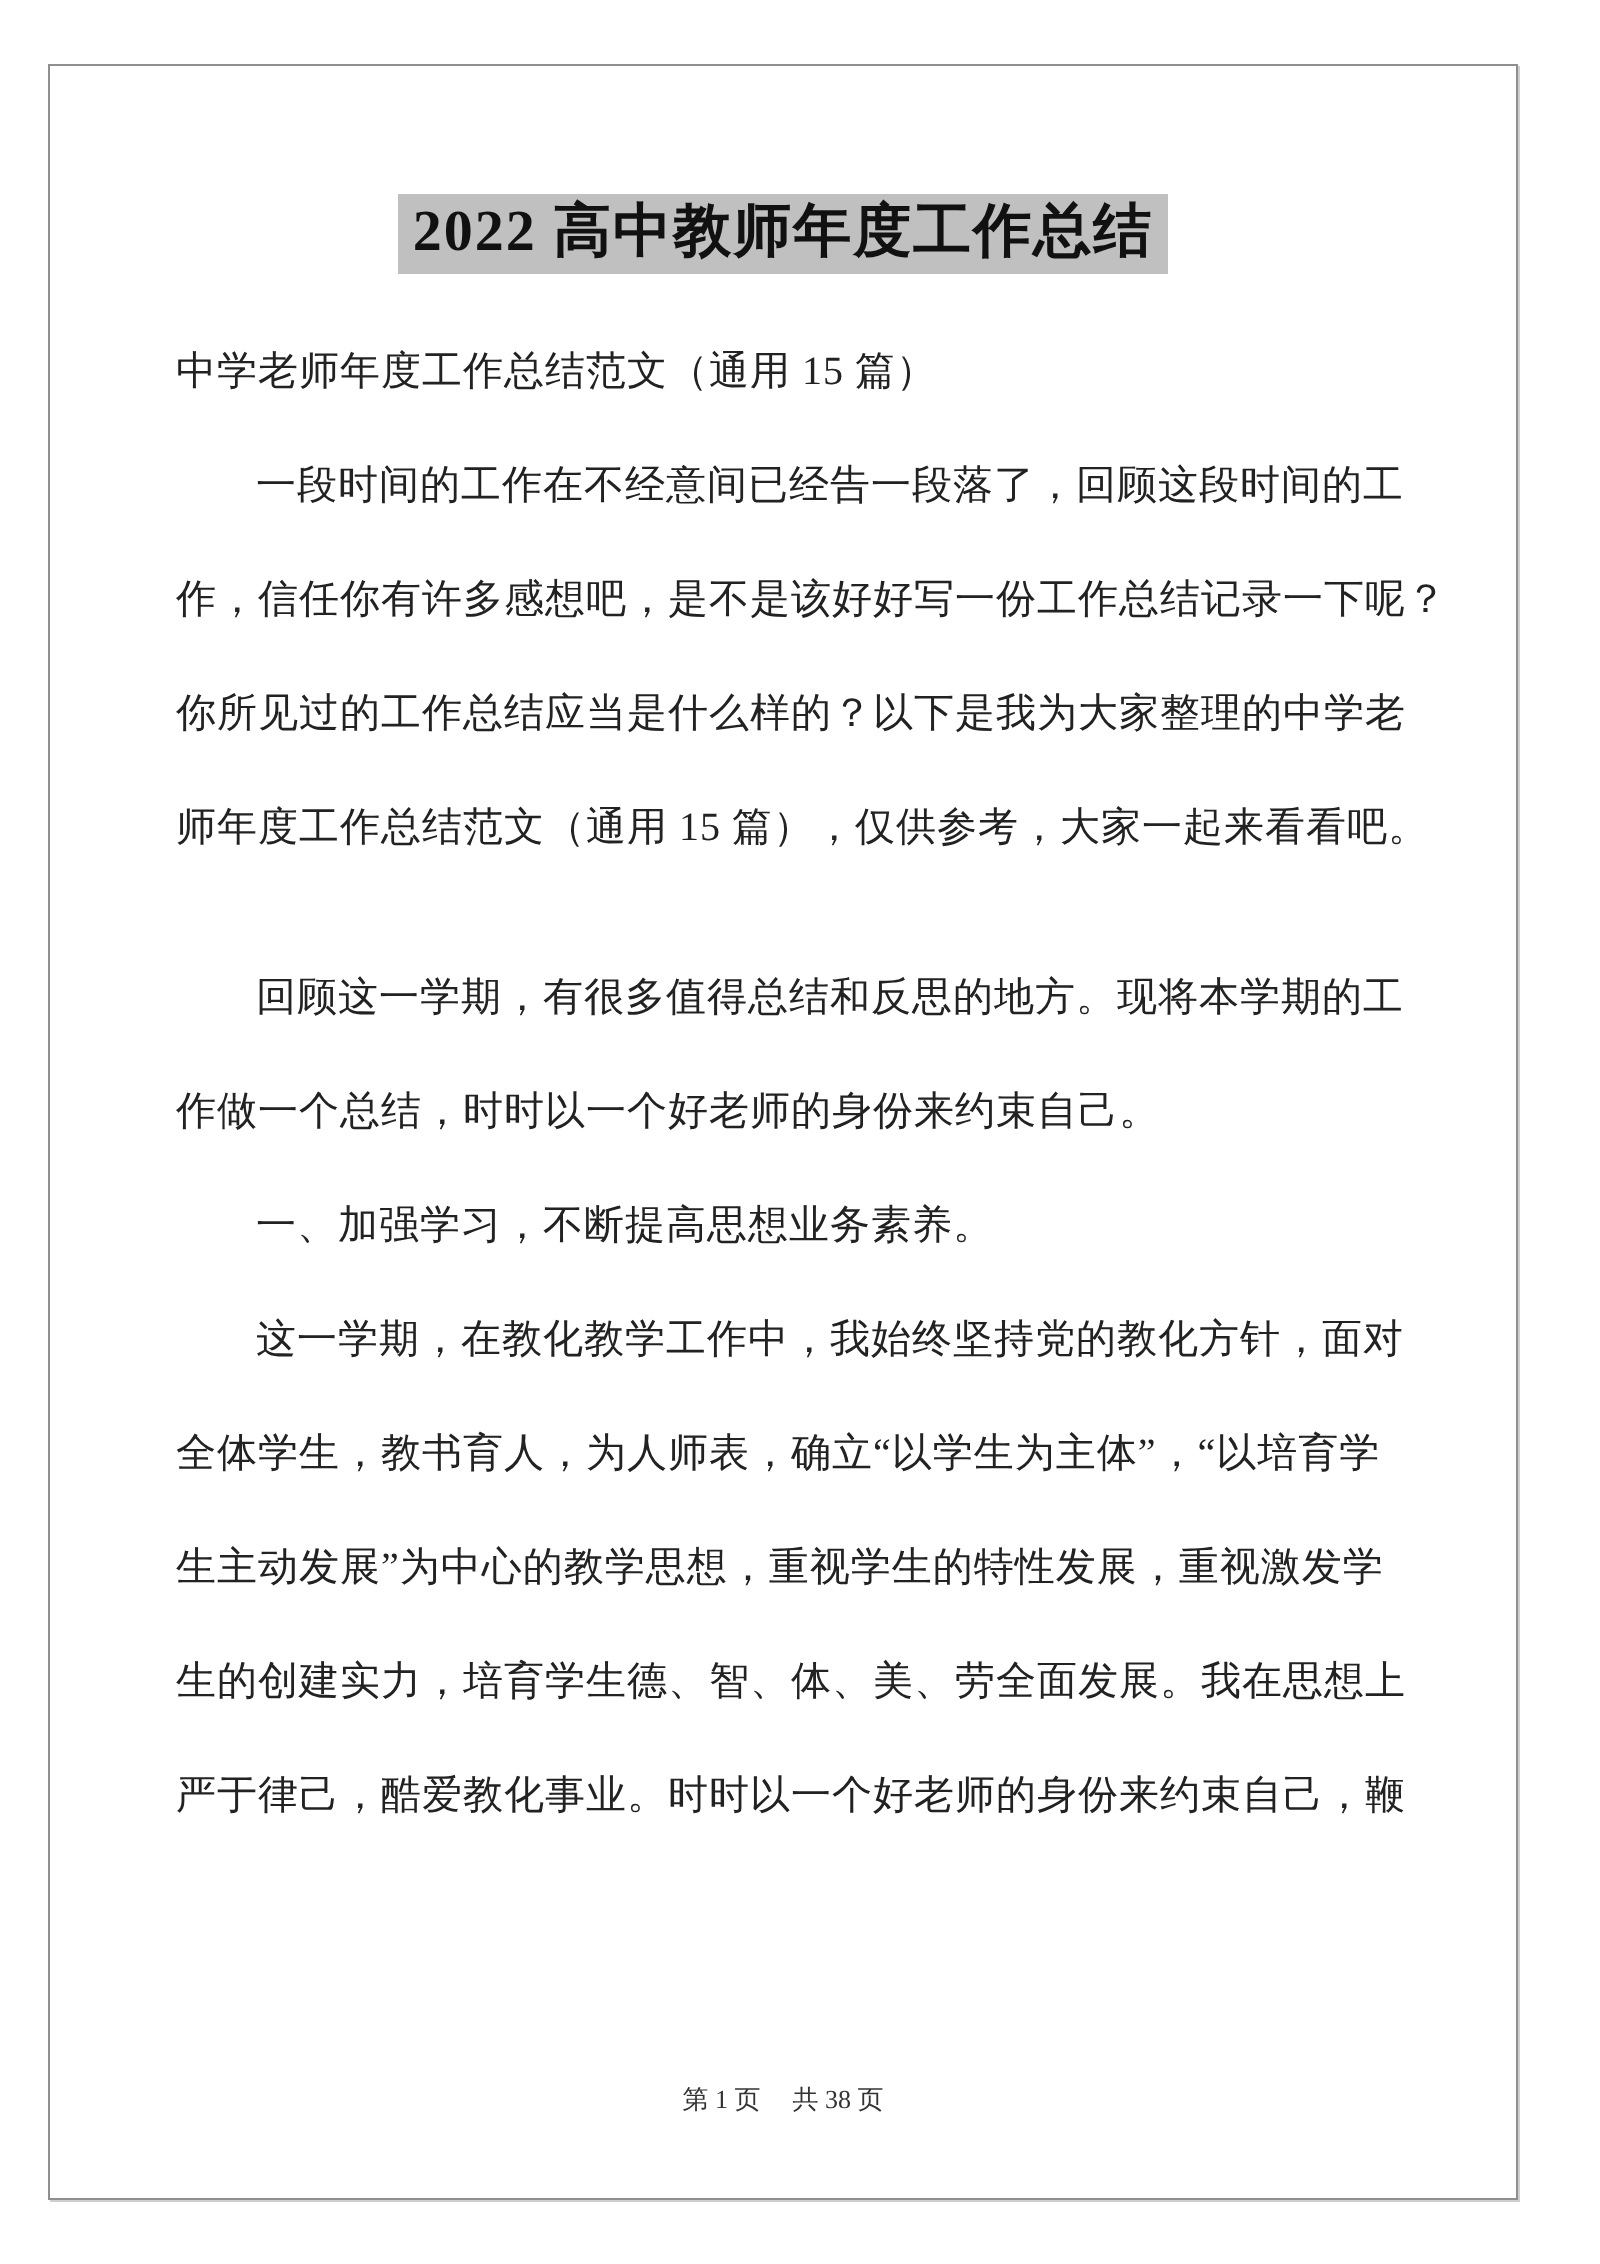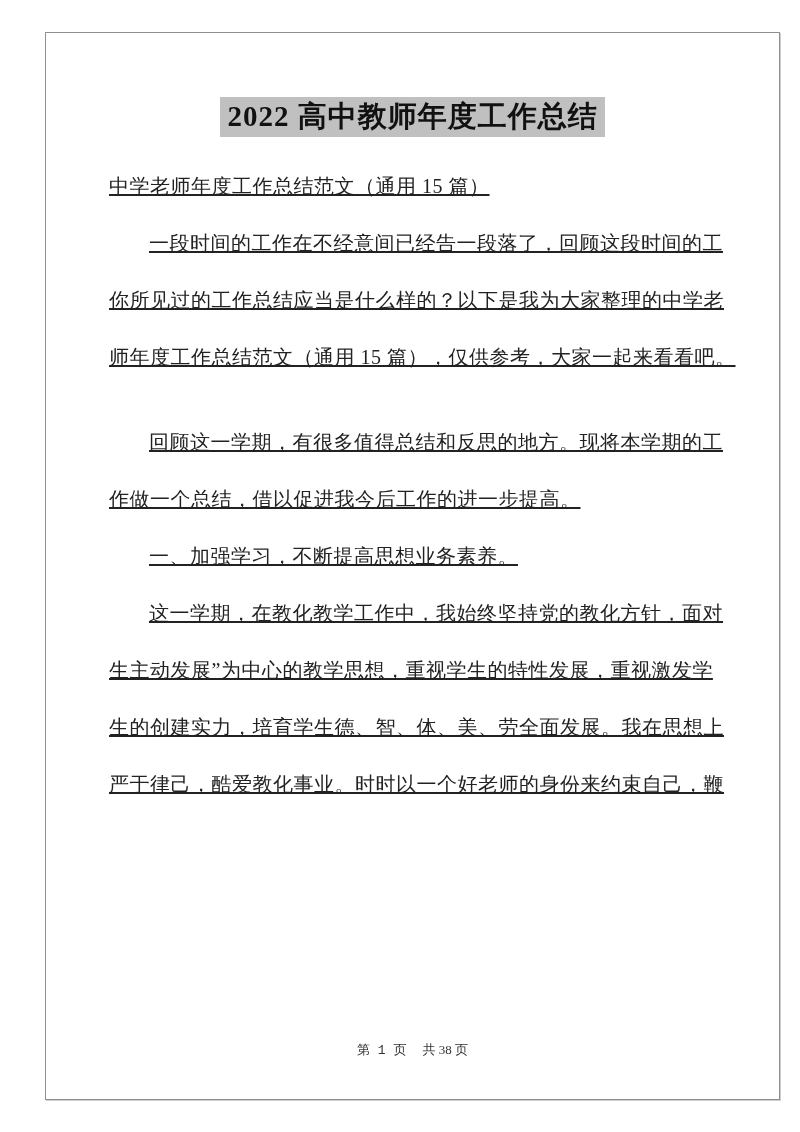--- a/index.html
+++ b/index.html
@@ -10,21 +10,21 @@
     font-family: "Liberation Serif", "DejaVu Serif", serif;
   }
   .canvas {
     width: 800px;
     height: 1132px;
     background: #ffffff;
     position: relative;
   }
   .page {
     position: absolute;
-    left: 45px;
+    left: 24px;
     top: 32px;
     width: 733px;
     height: 1066px;
     background: #ffffff;
     border: 1px solid #8f8f8f;
     box-shadow: 1px 1px 0 #cfcfcf;
     color: #1f1f1f;
     overflow: hidden;
   }
   .title-row {
@@ -45,62 +45,62 @@
     margin-top: 22px;
     padding: 0 63px;
     font-size: 20px;
     color: #222222;
   }
   .line {
     height: 57px;
     line-height: 57px;
     white-space: nowrap;
     letter-spacing: 0.5px;
-    text-decoration: underline;
   }
   .line.indent {
     padding-left: 40px;
   }
   .blank-line {
     height: 28px;
   }
   .footer {
     position: absolute;
     bottom: 40px;
     left: 0;
     width: 100%;
     text-align: center;
     font-size: 13px;
     color: #333333;
   }
   .footer .page-label {
     margin-right: 16px;
-    font-family: Liberation Mono, monospace;
   }
 </style>
 </head>
 <body>
 
 <div class="canvas">
   <div class="page">
 
     <div class="title-row">
       <span class="title-highlight">2022 高中教师年度工作总结</span>
     </div>
 
     <div class="content">
       <div class="line">中学老师年度工作总结范文（通用 15 篇）</div>
       <div class="line indent">一段时间的工作在不经意间已经告一段落了，回顾这段时间的工</div>
+      <div class="line">作，信任你有许多感想吧，是不是该好好写一份工作总结记录一下呢？</div>
       <div class="line">你所见过的工作总结应当是什么样的？以下是我为大家整理的中学老</div>
       <div class="line">师年度工作总结范文（通用 15 篇），仅供参考，大家一起来看看吧。</div>
       <div class="blank-line"></div>
       <div class="line indent">回顾这一学期，有很多值得总结和反思的地方。现将本学期的工</div>
-      <div class="line">作做一个总结，借以促进我今后工作的进一步提高。</div>
+      <div class="line">作做一个总结，时时以一个好老师的身份来约束自己。</div>
       <div class="line indent">一、加强学习，不断提高思想业务素养。</div>
       <div class="line indent">这一学期，在教化教学工作中，我始终坚持党的教化方针，面对</div>
+      <div class="line">全体学生，教书育人，为人师表，确立“以学生为主体”，“以培育学</div>
       <div class="line">生主动发展”为中心的教学思想，重视学生的特性发展，重视激发学</div>
       <div class="line">生的创建实力，培育学生德、智、体、美、劳全面发展。我在思想上</div>
       <div class="line">严于律己，酷爱教化事业。时时以一个好老师的身份来约束自己，鞭</div>
     </div>
 
     <div class="footer">
       <span class="page-label">第 1 页</span><span>共 38 页</span>
     </div>
 
   </div>

